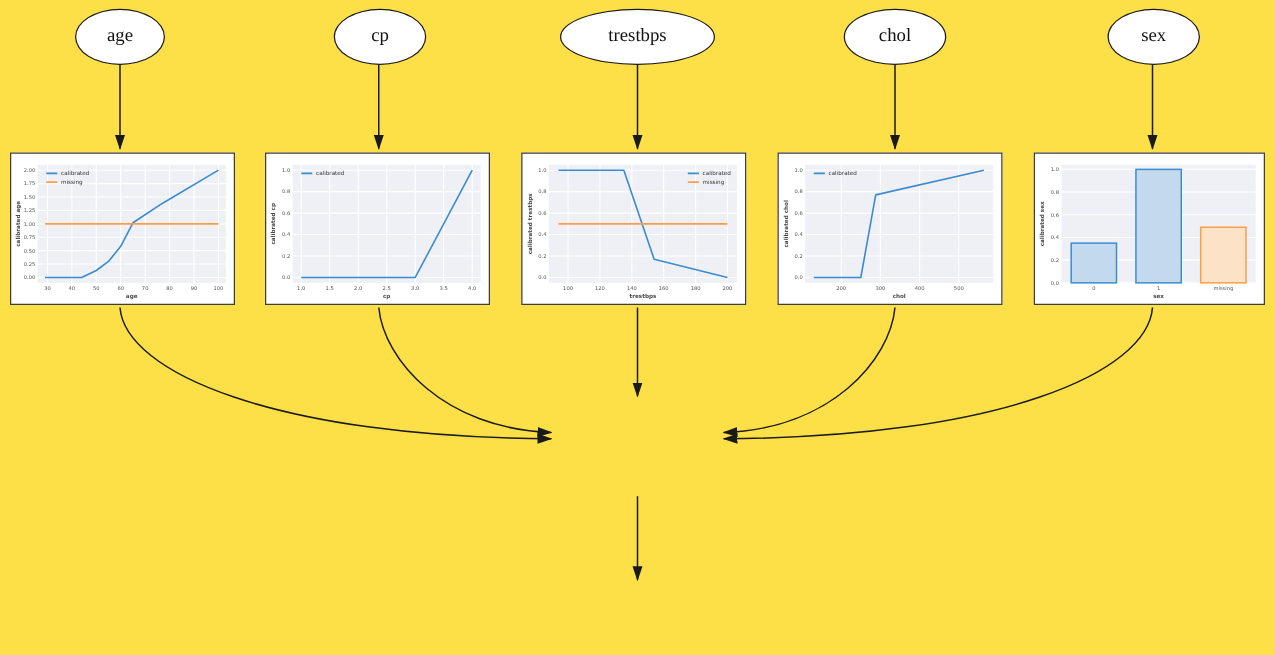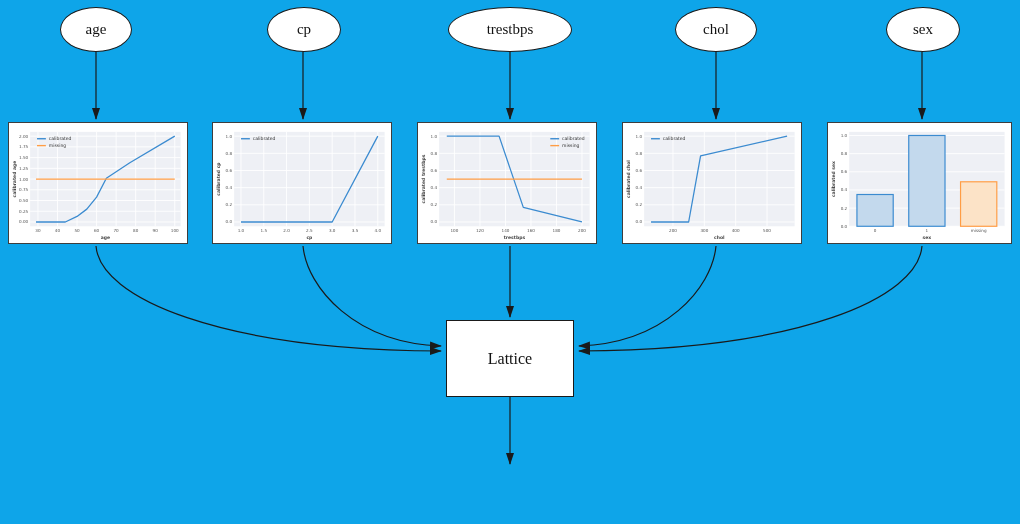--- a/index.html
+++ b/index.html
@@ -1,17 +1,17 @@
 <!DOCTYPE html>
 <html><head>
 <meta charset="utf-8">
 <style>
   html,body{margin:0;padding:0;background:#ffffff;}
   .canvas{
-    position:relative;width:1020px;height:524px;background:#0ea5e9;
+    position:relative;width:1020px;height:524px;background:#fde047;
     font-family:"Liberation Serif", serif;overflow:hidden;
   }
   .edges{position:absolute;left:0;top:0;width:1020px;height:524px;}
   .node{
     position:absolute;display:flex;align-items:center;justify-content:center;
     border:1.1px solid #1a1a1a;background:#ffffff;color:#111;
     font-size:15px;box-sizing:border-box;
   }
   .ellipse{border-radius:50%;}
   .rect-node{border-radius:0;font-size:16px;border-width:1.3px;}
@@ -234,18 +234,15 @@
         <text x="19" y="88.03846153846153" text-anchor="end" style="font-family:&quot;DejaVu Sans&quot;,sans-serif;font-size:4.2px;fill:#555;">0.2</text>
         <text x="19" y="69.57692307692307" text-anchor="end" style="font-family:&quot;DejaVu Sans&quot;,sans-serif;font-size:4.2px;fill:#555;">0.4</text>
         <text x="19" y="51.11538461538462" text-anchor="end" style="font-family:&quot;DejaVu Sans&quot;,sans-serif;font-size:4.2px;fill:#555;">0.6</text>
         <text x="19" y="32.653846153846146" text-anchor="end" style="font-family:&quot;DejaVu Sans&quot;,sans-serif;font-size:4.2px;fill:#555;">0.8</text>
         <text x="19" y="14.192307692307708" text-anchor="end" style="font-family:&quot;DejaVu Sans&quot;,sans-serif;font-size:4.2px;fill:#555;">1.0</text>
         <text x="100" y="117.5" text-anchor="middle" style="font-family:&quot;DejaVu Sans&quot;,sans-serif;font-size:4.6px;fill:#4a4a4a;font-weight:bold;">sex</text>
         <text x="7" y="57" text-anchor="middle" style="font-family:&quot;DejaVu Sans&quot;,sans-serif;font-size:4.6px;fill:#4a4a4a;font-weight:bold;" transform="rotate(-90 7 57)">calibrated sex</text>
       </svg>
     </div>
 
-  <div class="node rect-node" style="left:446px;top:320px;width:128px;height:77px;">
-    <span>Lattice</span>
-  </div>
 
 
 </div>
 
 </body></html>

